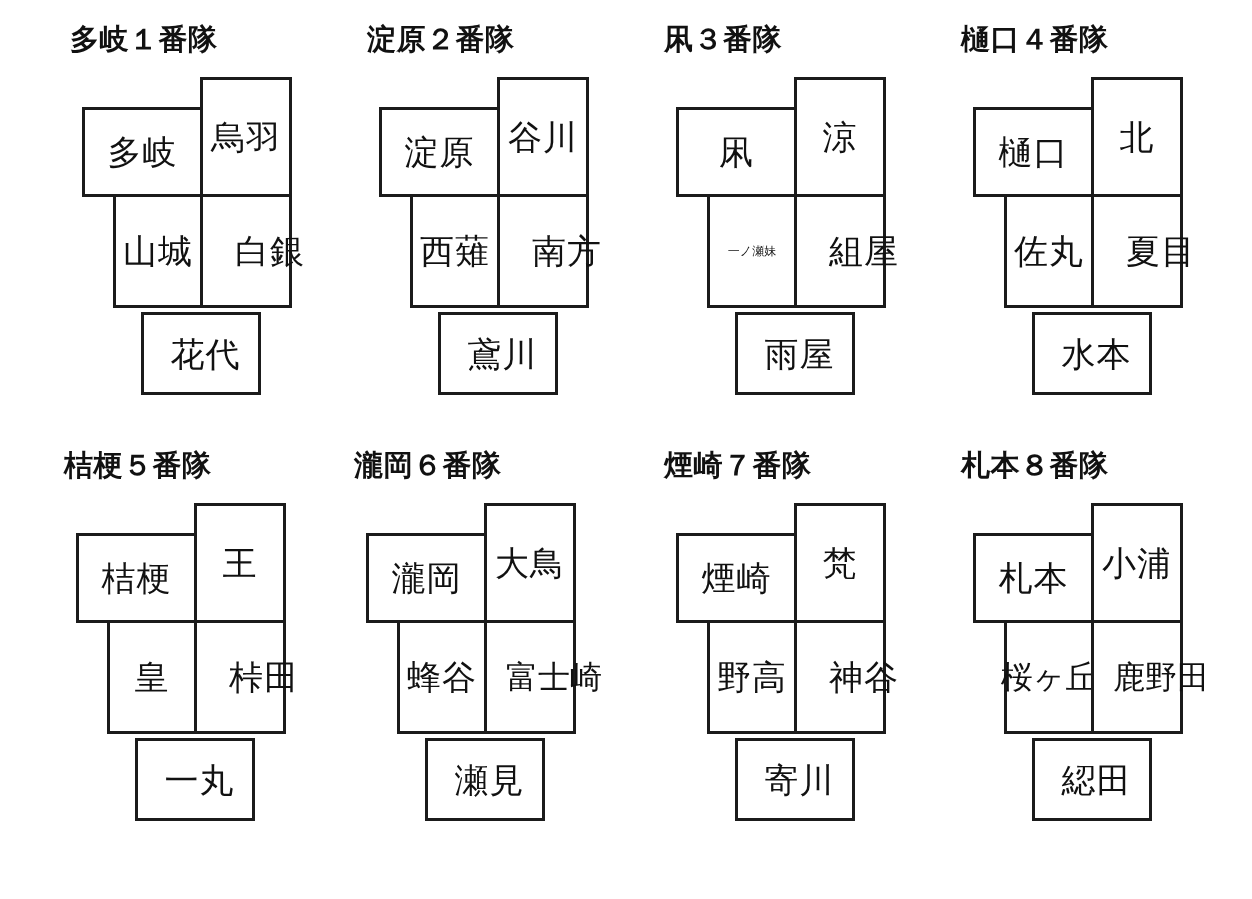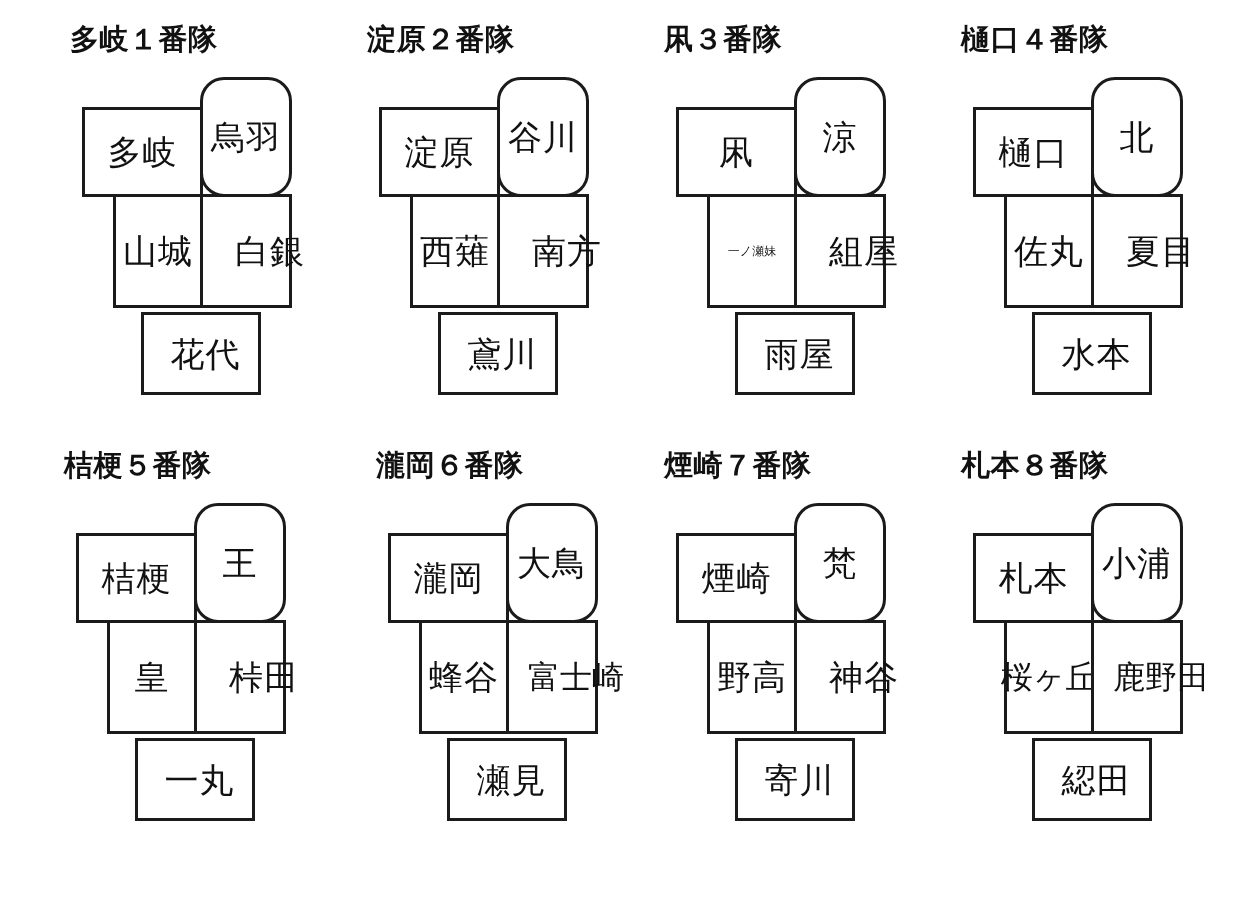--- a/index.html
+++ b/index.html
@@ -71,21 +71,21 @@
   }
 
   
   .cell.top-right  { left: 130px; top:  55px; width:  92px; height: 120px; }
   .cell.top-left   { left:  12px; top:  85px; width: 121px; height:  90px; }
   .cell.mid-left   { left:  43px; top: 172px; width:  90px; height: 114px; }
   .cell.mid-right  { left: 130px; top: 172px; width:  92px; height: 114px; }
   .cell.bottom     { left:  71px; top: 290px; width: 120px; height:  83px; padding-left: 9px; }
 
   
-  .cell.top-right  { z-index: 5; border-radius: 24px; }
+  .cell.top-right  { z-index: 5; }
   .cell.top-left   { z-index: 4; }
   .cell.mid-right  { z-index: 3; padding-left: 48px; }
   .cell.mid-left   { z-index: 2; }
   .cell.bottom     { z-index: 6; }
 </style>
 </head>
 <body>
 
 <div id="board">
     <div class="squad" style="left: 70px; top: 22px;">
@@ -171,21 +171,21 @@
       <div class="cell mid-left">
         <span class="label">皇</span>
       </div>
       <div class="cell mid-right">
         <span class="label">桛田</span>
       </div>
       <div class="cell bottom">
         <span class="label">一丸</span>
       </div>
     </div>
-    <div class="squad" style="left: 376px; top: 448px;">
+    <div class="squad" style="left: 354px; top: 448px;">
       <div class="squad-title">瀧岡６番隊</div>
       <div class="cell top-right">
         <span class="label">大鳥</span>
       </div>
       <div class="cell top-left">
         <span class="label">瀧岡</span>
       </div>
       <div class="cell mid-left">
         <span class="label">蜂谷</span>
       </div>

